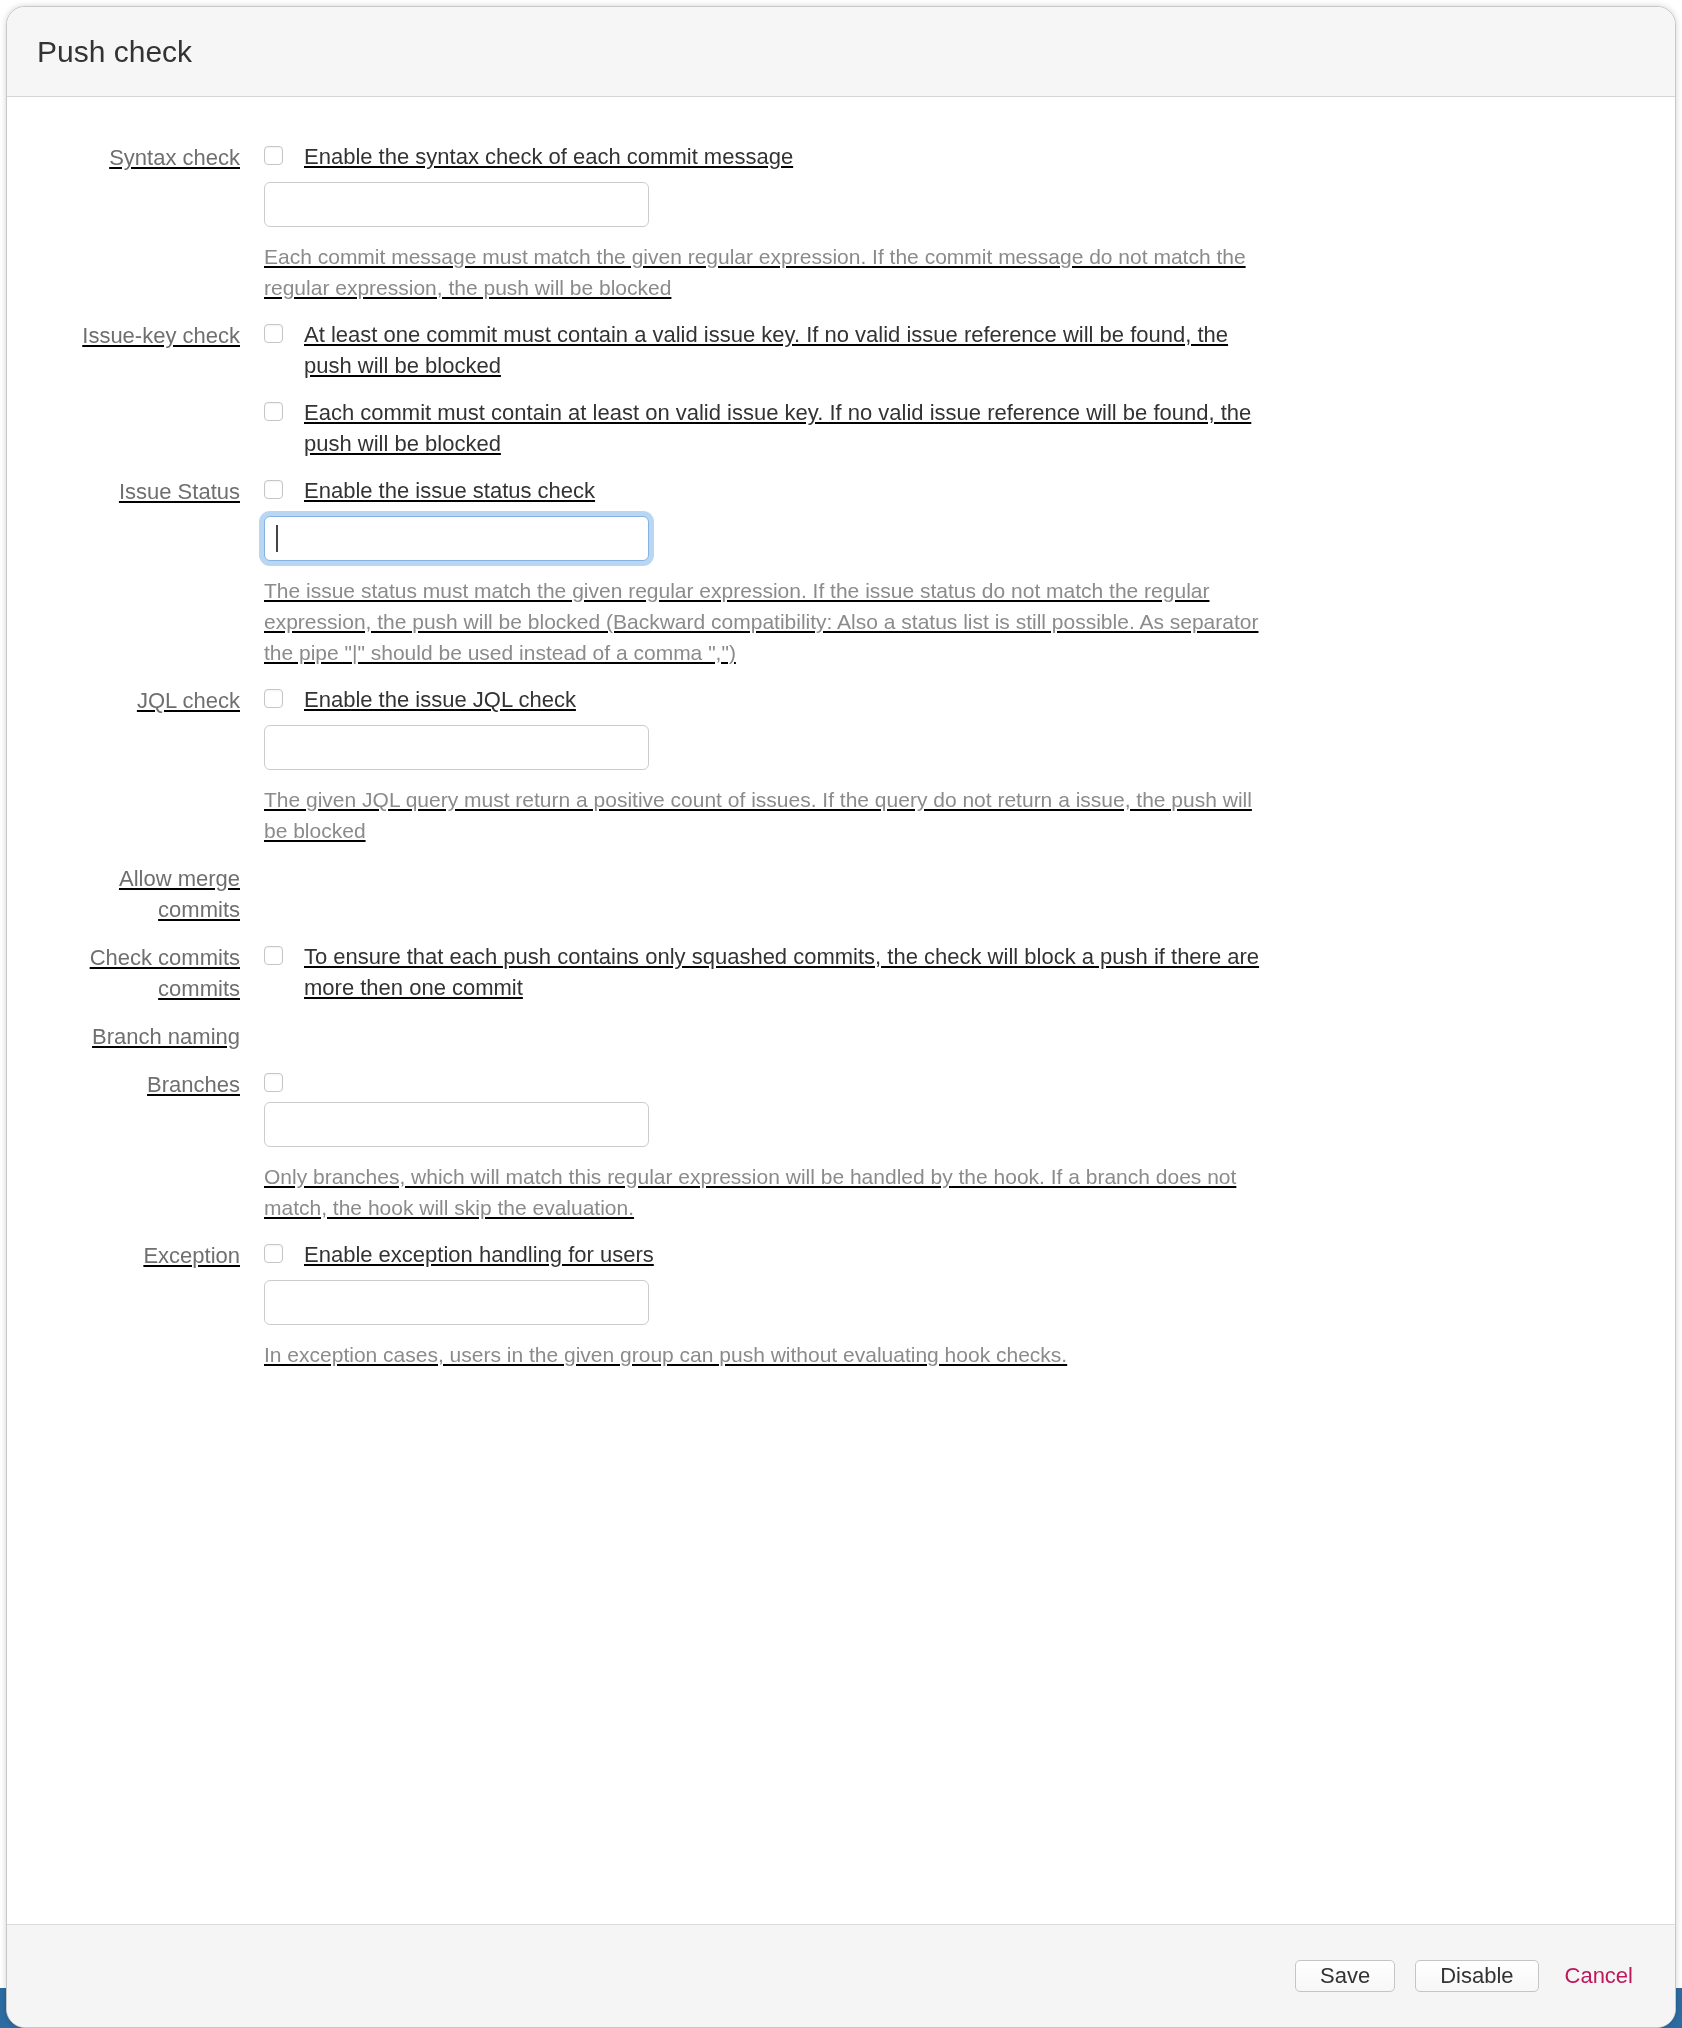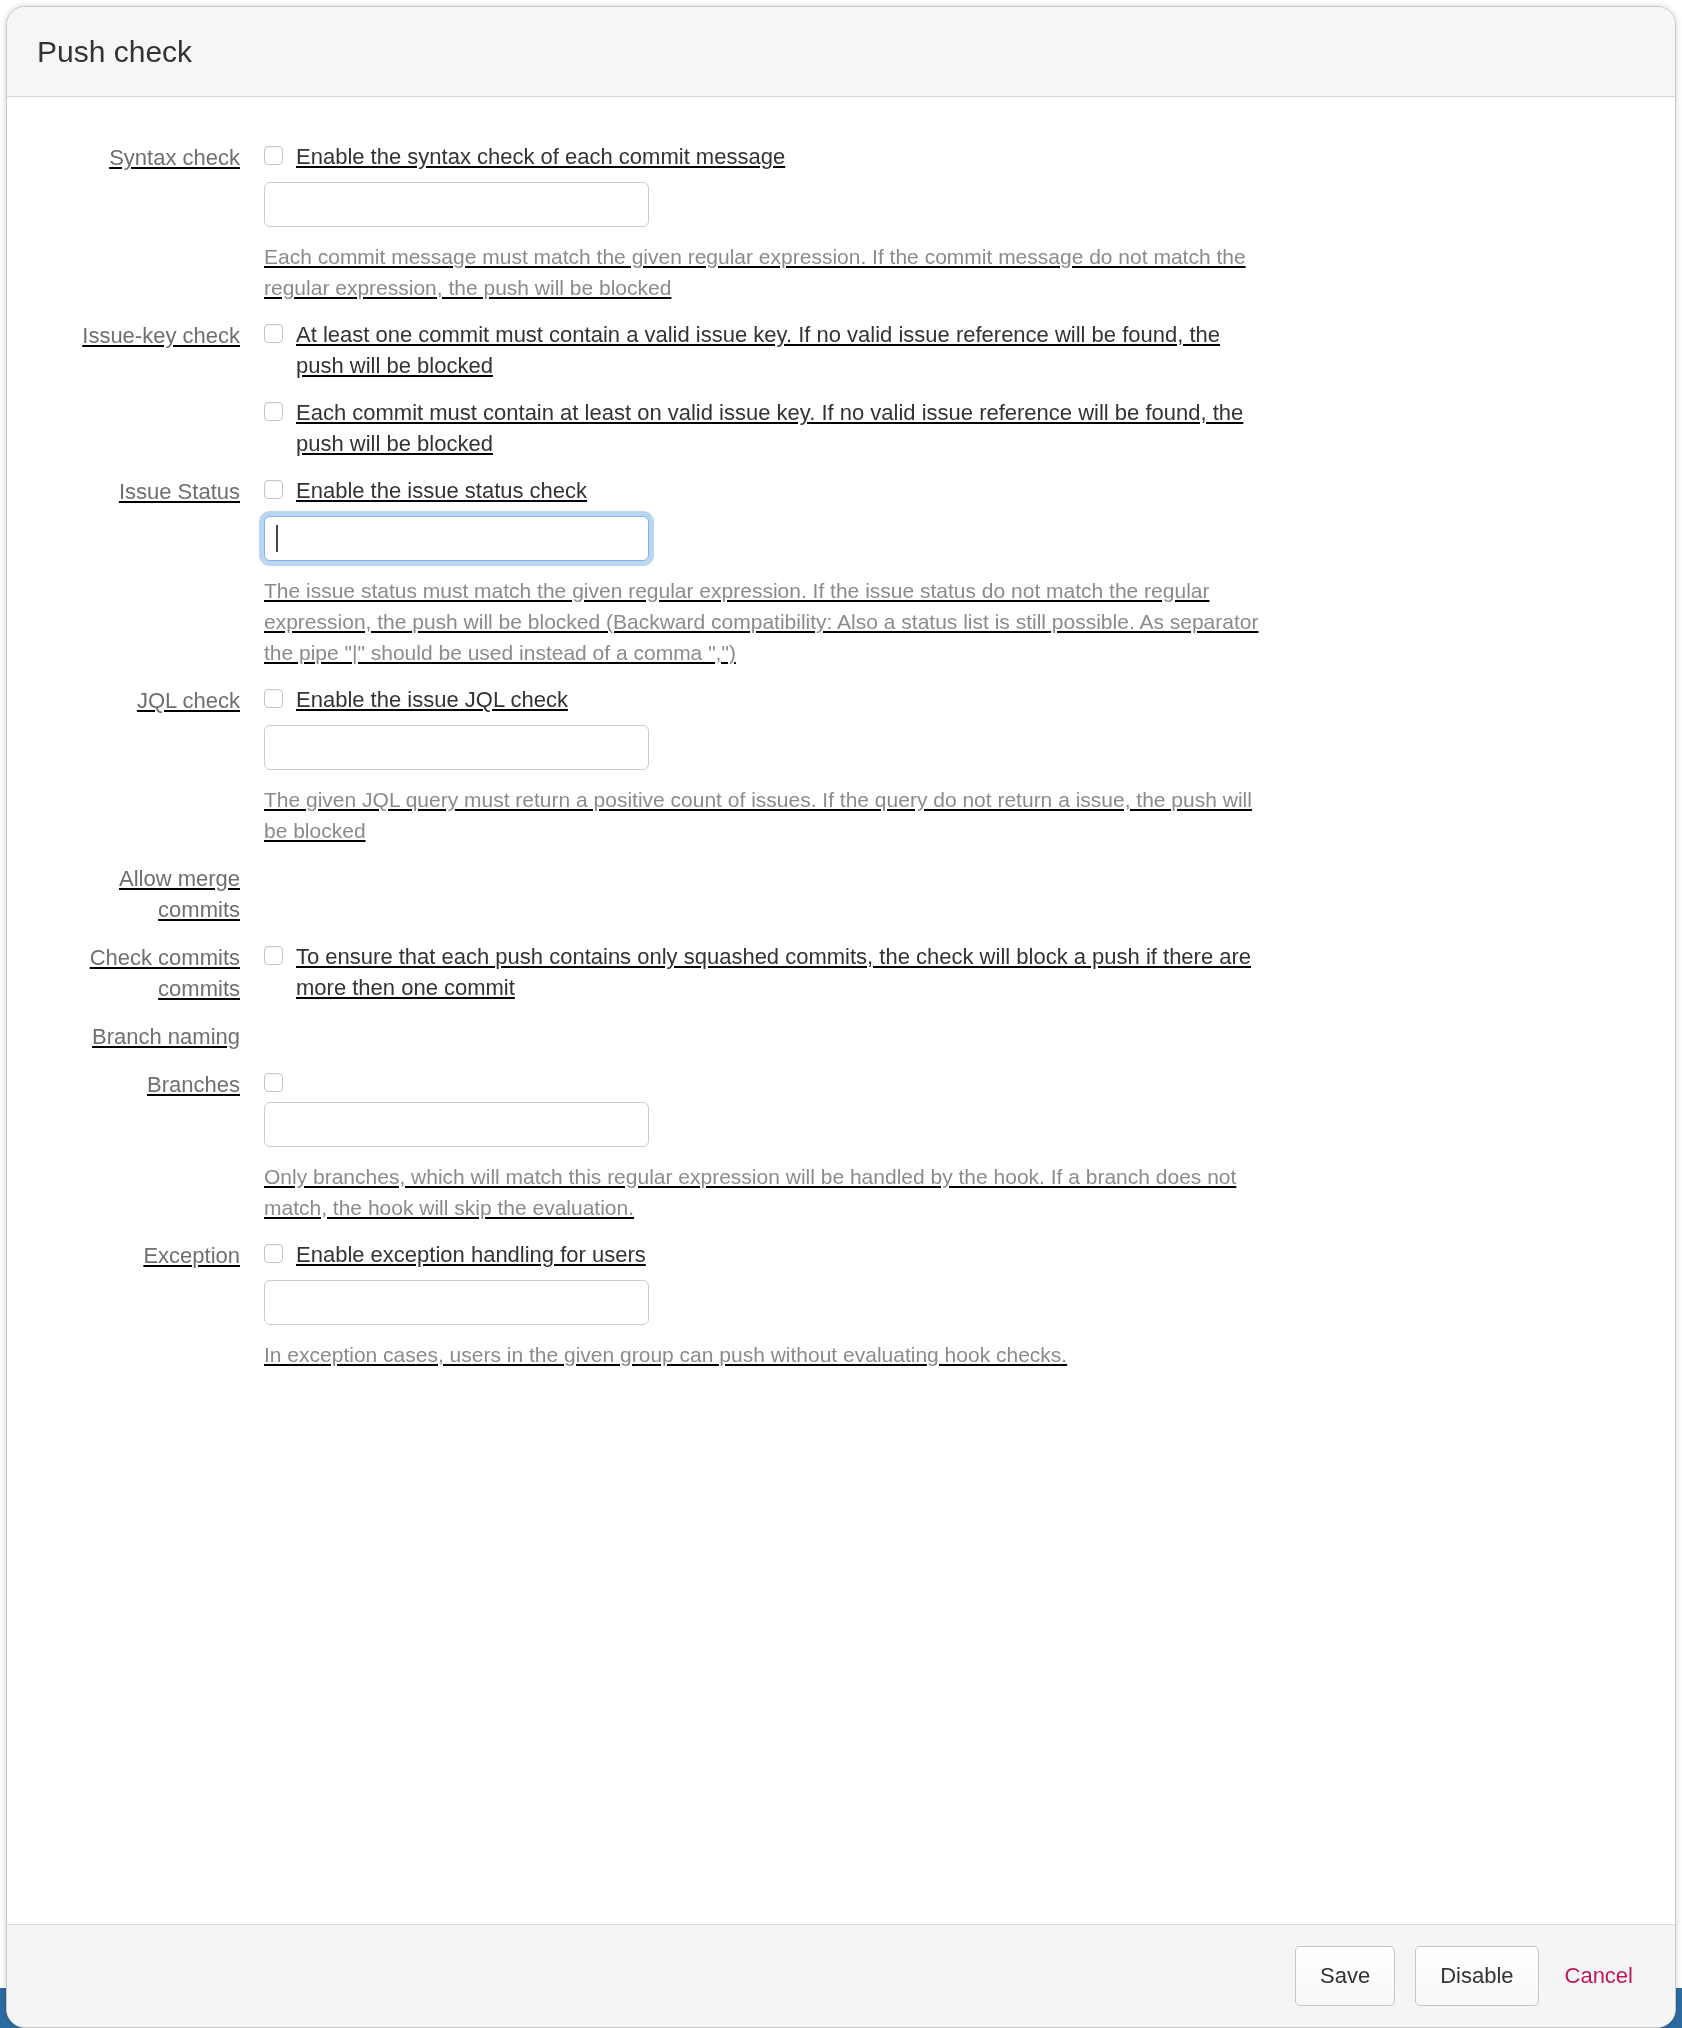--- a/index.html
+++ b/index.html
@@ -62,20 +62,21 @@
     text-align: right;
     font-size: 22px;
     line-height: 31px;
     color: #6f6f6f;
     padding-top: 1px;
   }
   .row-content { flex: 1 1 auto; min-width: 0; }
   .check-line {
     display: flex;
     align-items: flex-start;
+    gap: 8px;
   }
   .check-line + .check-line { margin-top: 16px; }
   .checkbox {
     flex: 0 0 auto;
     width: 19px;
     height: 19px;
     margin-top: 5px;
     border: 1.5px solid #c6c6c6;
     border-radius: 4px;
     background: #ffffff;
@@ -133,21 +134,21 @@
     flex: 0 0 103px;
     margin-top: auto;
     background: #f5f5f5;
     border-top: 1px solid #dcdcdc;
     display: flex;
     align-items: center;
     justify-content: flex-end;
     padding-right: 42px;
   }
   .btn {
-    height: 60px;
+    height: 32px;
     padding: 0 24px;
     margin-left: 20px;
     font-family: "Liberation Sans", sans-serif;
     font-size: 22px;
     color: #333333;
     background: linear-gradient(#ffffff, #f7f7f7);
     border: 1px solid #c5c5c5;
     border-radius: 5px;
     cursor: pointer;
   }

